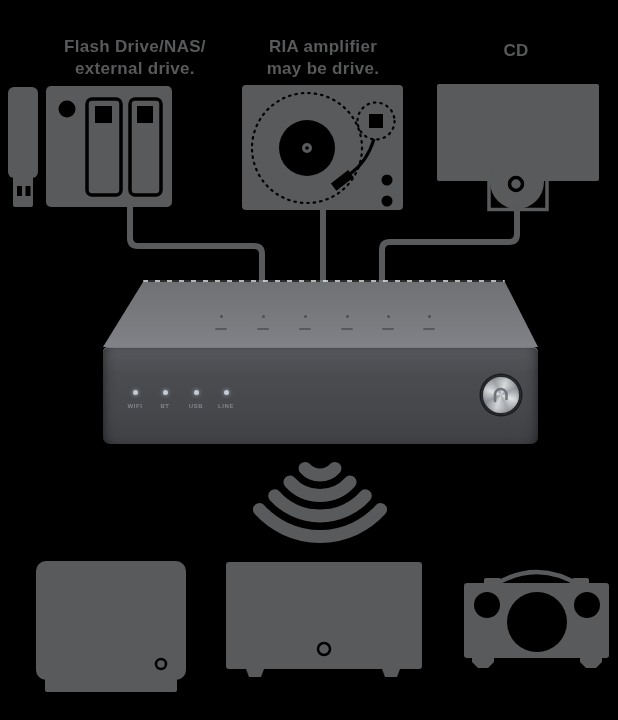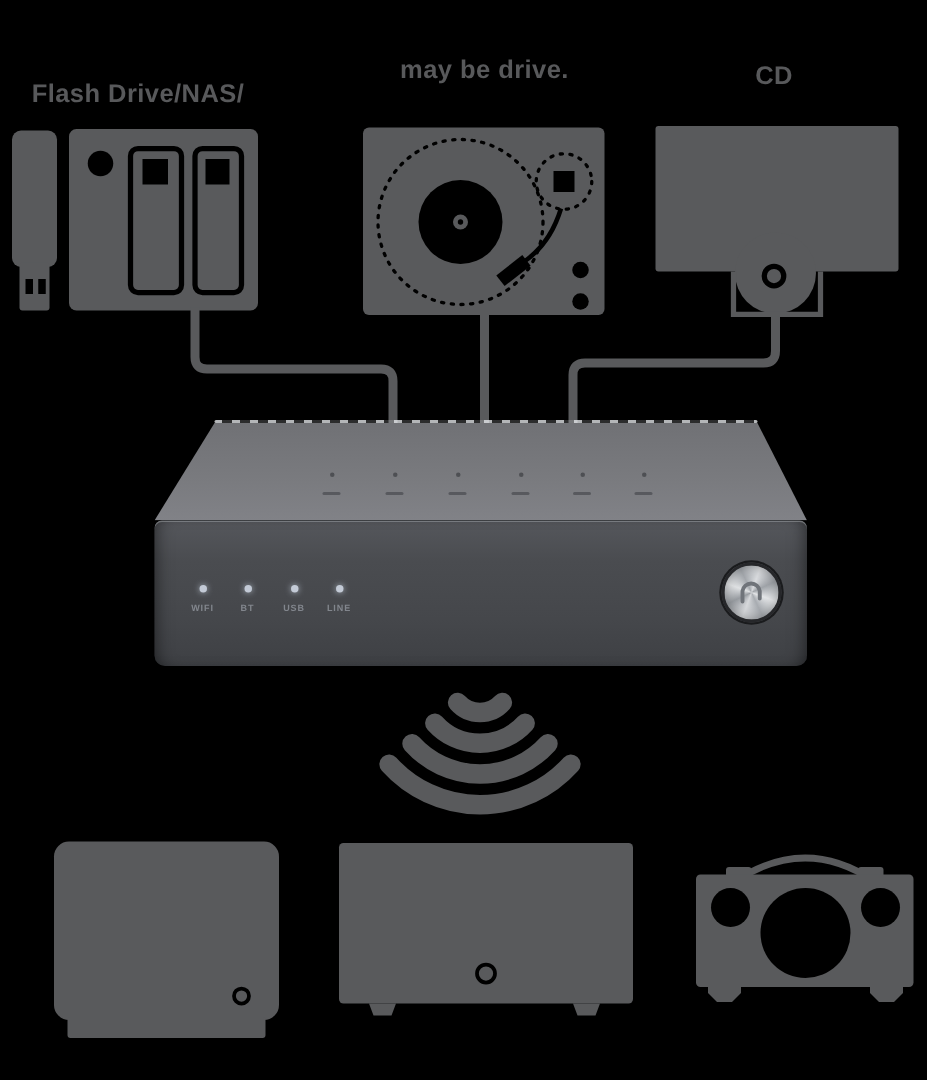--- a/index.html
+++ b/index.html
@@ -54,24 +54,26 @@
     position:absolute;left:481px;top:375px;width:40px;height:40px;border-radius:50%;
     border:2.5px solid #26272a;box-sizing:border-box;
     background:conic-gradient(from 20deg,#d9dbde,#9fa3a8,#e3e5e7,#a8acb1,#d6d8db,#989ca1,#e0e2e4,#a4a8ad,#d9dbde);
     box-shadow:0 0 0 1.5px #1a1b1d, inset 0 0 7px rgba(0,0,0,.3);
   }
   .knob svg{position:absolute;left:0;top:0;}
 </style>
 </head>
 <body>
 
-<div class="src-label" style="left:0px;top:52px;">
+<div class="src-label" style="left:0px;top:36px;padding-left:43px;">
   <div>Flash Drive/NAS/</div>
+  <div>external drive.</div>
 </div>
 <div class="src-label" style="left:231px;top:36px;">
+  <div>RIA amplifier</div>
   <div>may be drive.</div>
 </div>
 <div class="src-label" style="left:424px;top:40px;">
   <div>CD</div>
 </div>
 
 <svg id="diagram" width="618" height="720" viewBox="0 0 618 720">
   <g fill="#595a5c">
 
     <g>

